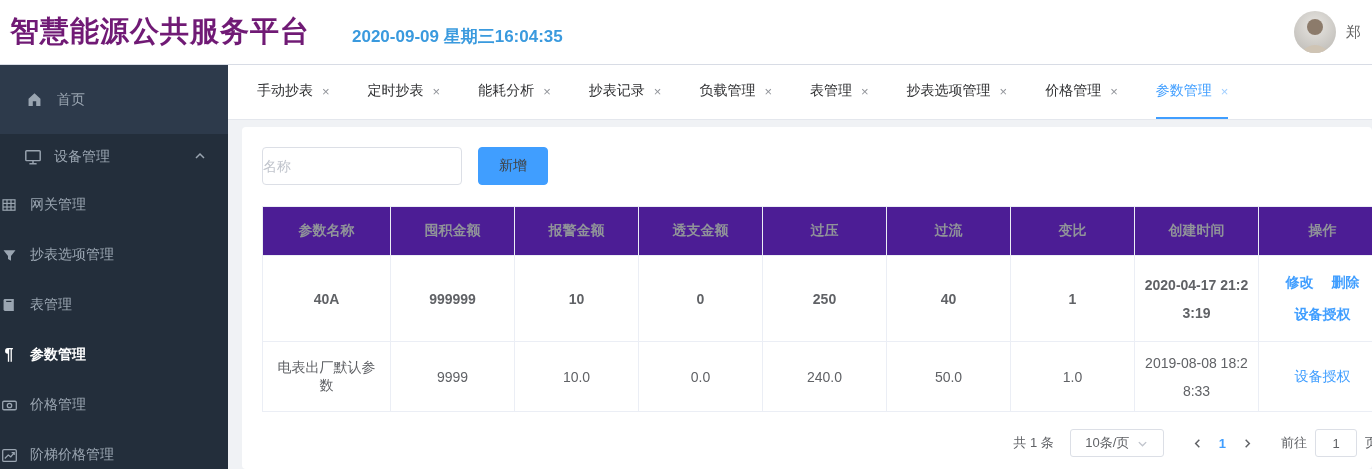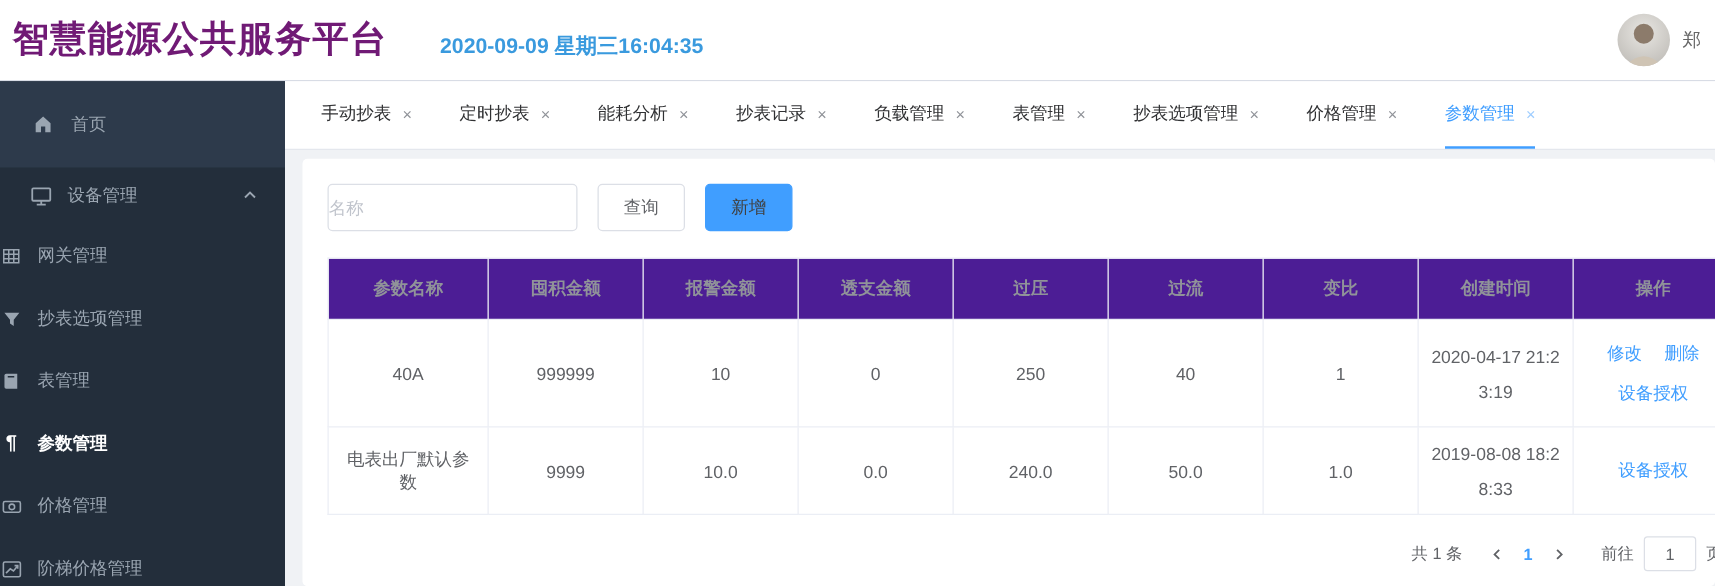--- a/index.html
+++ b/index.html
@@ -79,21 +79,21 @@
   
   table.data-table {
     margin-top: 21px; border-collapse: collapse; table-layout: fixed; width: 1124px;
     font-size: 14px;
   }
   .data-table th, .data-table td {
     border: 1px solid #ebeef5; text-align: center; padding: 4px 10px; vertical-align: middle;
   }
   .data-table th { color: #909399; font-weight: bold; height: 49px; background: #4c1d95; }
   .data-table td { color: #606266; }
-  .row-1 td { height: 86px; }
+  .row-1 td { height: 86px; font-weight: bold; }
   .row-2 td { height: 70px; }
   .cell-time { word-break: break-all; line-height: 2; padding: 4px 6px !important; }
   .cell-actions a { color: #409eff; text-decoration: none; cursor: pointer; }
   .actions-wrap { display: flex; flex-wrap: wrap; justify-content: center; column-gap: 18px; row-gap: 14px; }
 
   
   .pagination {
     display: flex; align-items: center; justify-content: flex-end;
     margin: 17px -26px 0 0; font-size: 13px; color: #606266; height: 28px;
   }
@@ -253,21 +253,20 @@
         </div>
       <div class="tab active">
           <span>参数管理</span>
           <span class="close">×</span>
         </div>
     </div>
 
     <div class="panel">
       <div class="toolbar">
         <input class="search-input" placeholder="名称" style="">
-        <button class="btn btn-plain">查询</button>
         <button class="btn btn-primary">新增</button>
       </div>
 
       <table class="data-table">
         <colgroup>
           <col style="width:128px">
             <col style="width:124px">
             <col style="width:124px">
             <col style="width:124px">
           <col style="width:124px">
@@ -320,20 +319,26 @@
               <div class="actions-wrap">
                 <a>设备授权</a>
               </div>
             </td>
           </tr>
         </tbody>
       </table>
 
       <div class="pagination">
         <span class="pg-total">共 1 条</span>
+        <div class="pg-select">
+          <span>10条/页</span>
+          <svg width="11" height="11" viewBox="0 0 12 12" fill="none" stroke="#c0c4cc" stroke-width="1.5">
+              <polyline points="2,4.5 6,8.5 10,4.5"></polyline>
+            </svg>
+        </div>
         <button class="pg-arrow">
           <svg width="11" height="11" viewBox="0 0 12 12" fill="none" stroke="#606266" stroke-width="1.6">
               <polyline points="8,2 4,6 8,10"></polyline>
             </svg>
         </button>
         <span class="pg-page">1</span>
         <button class="pg-arrow">
           <svg width="11" height="11" viewBox="0 0 12 12" fill="none" stroke="#606266" stroke-width="1.6">
               <polyline points="4,2 8,6 4,10"></polyline>
             </svg>

